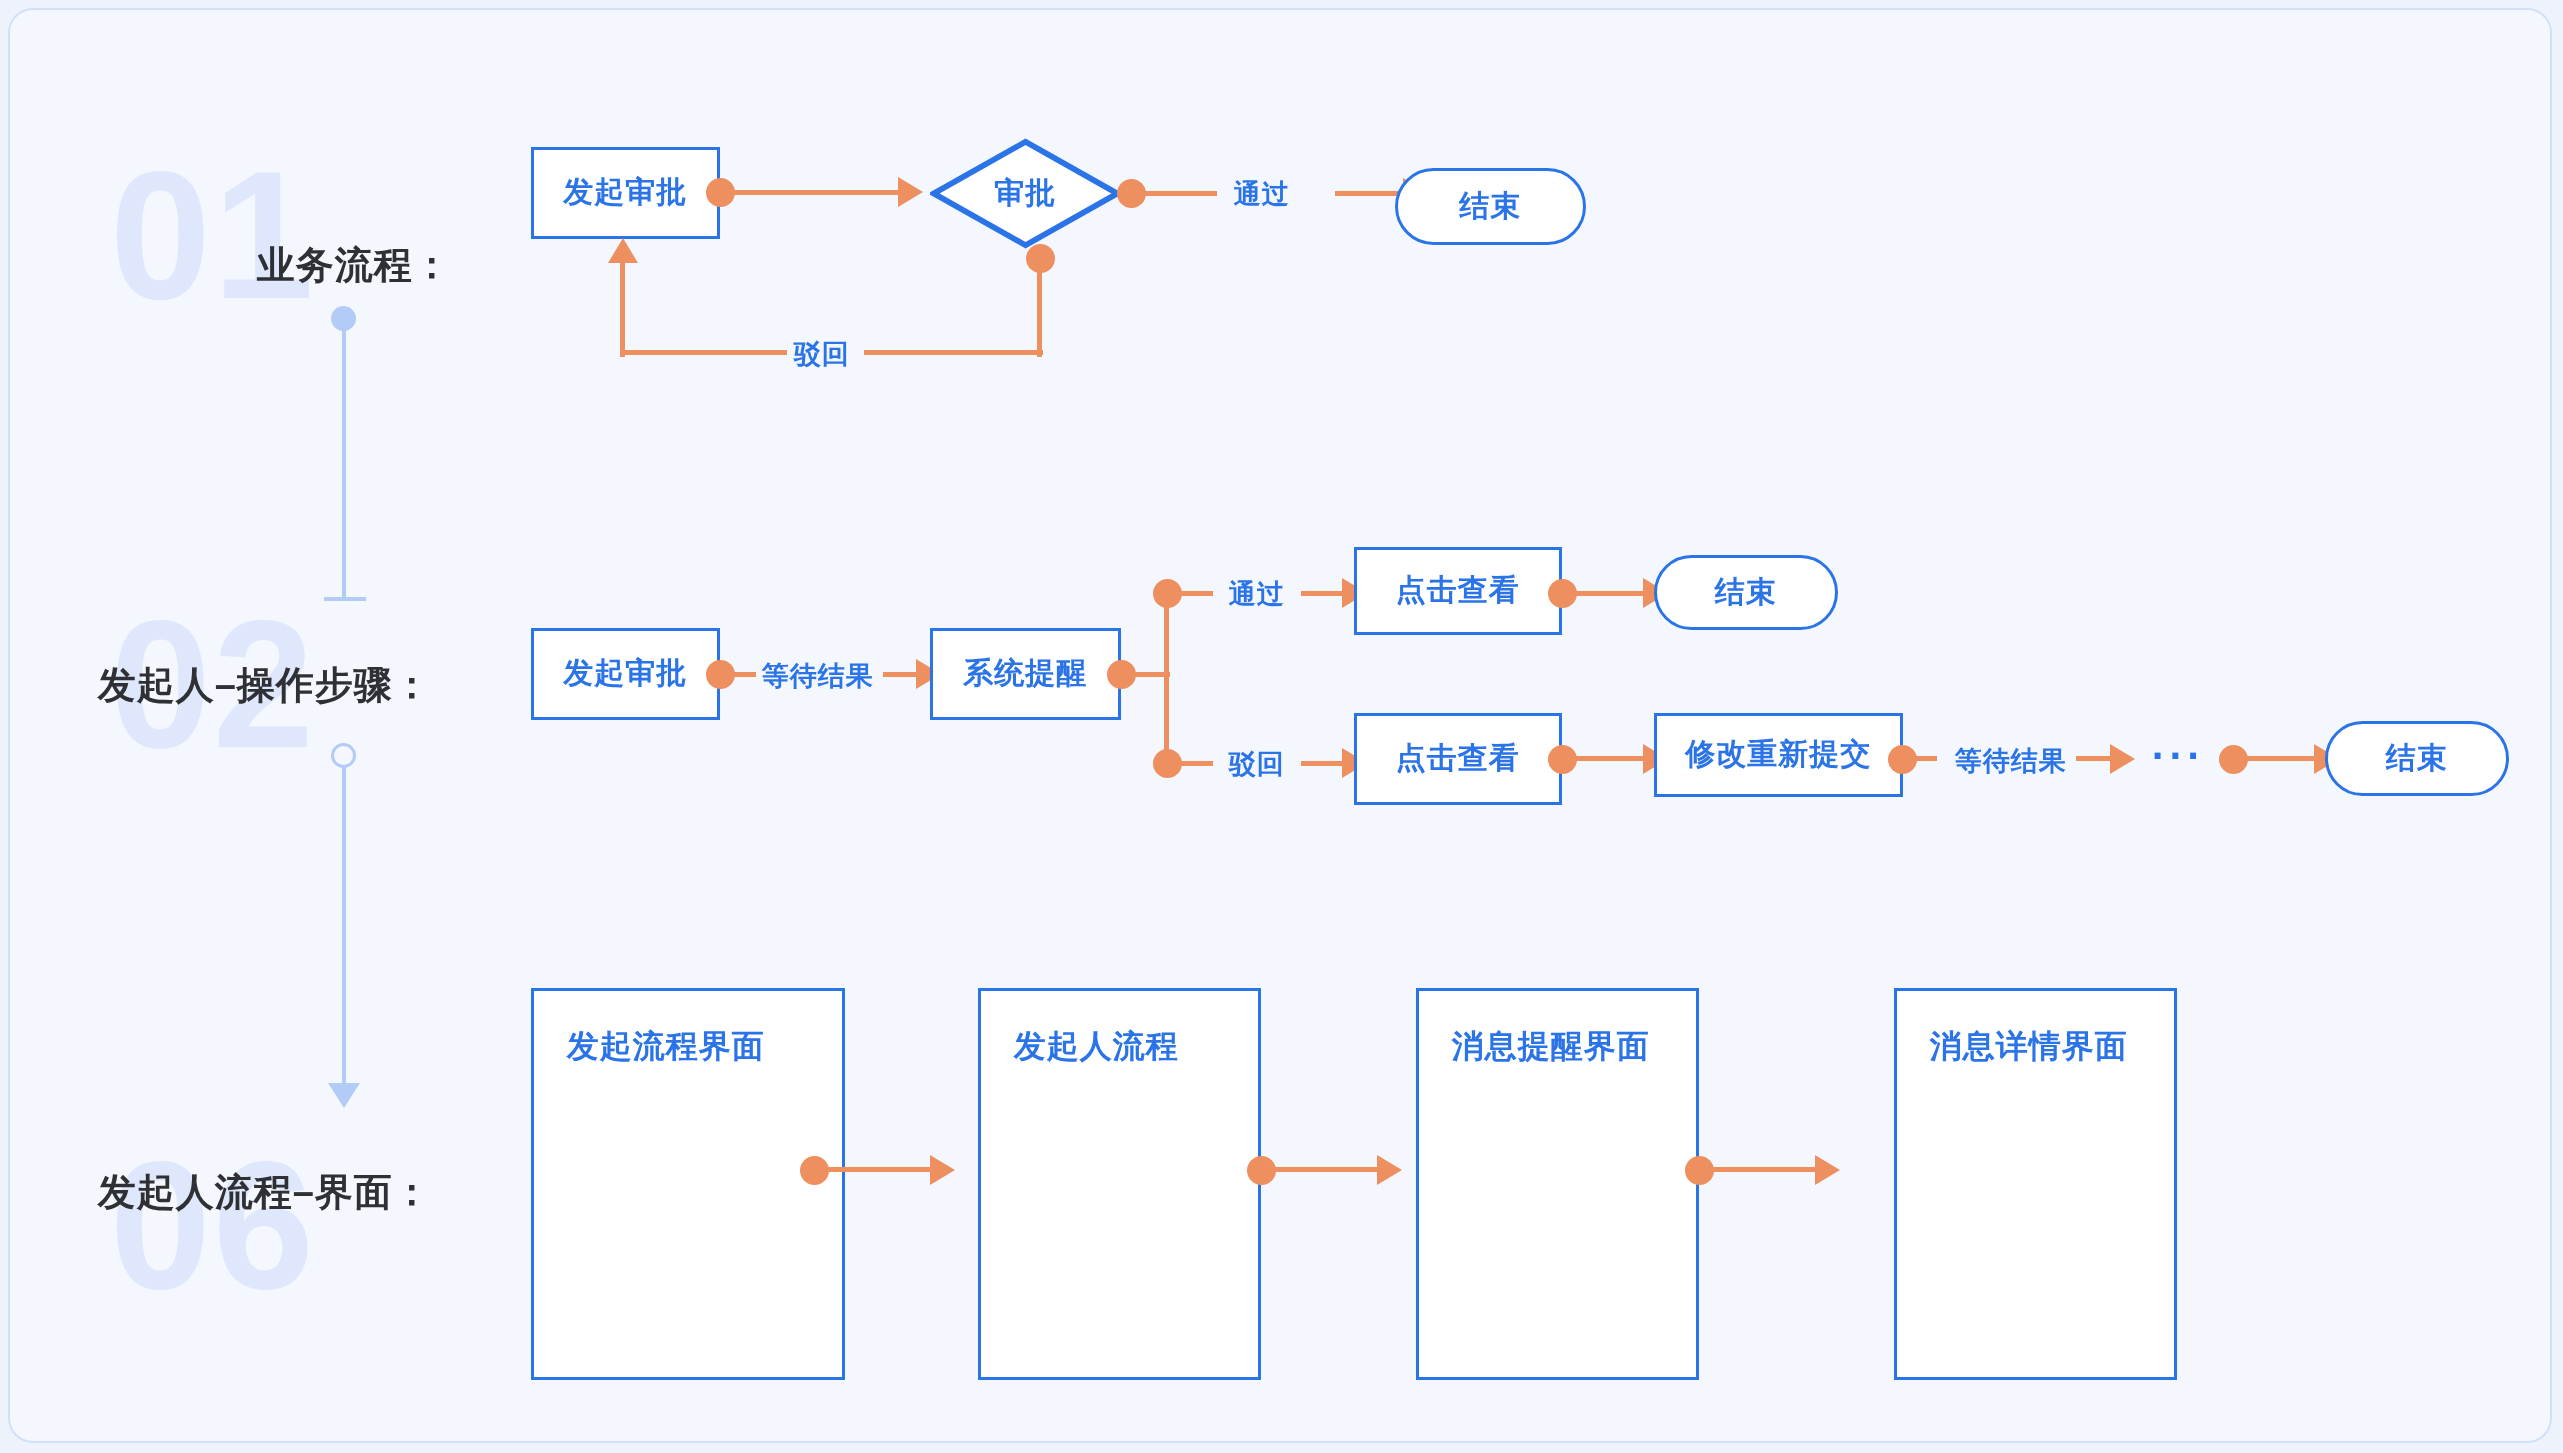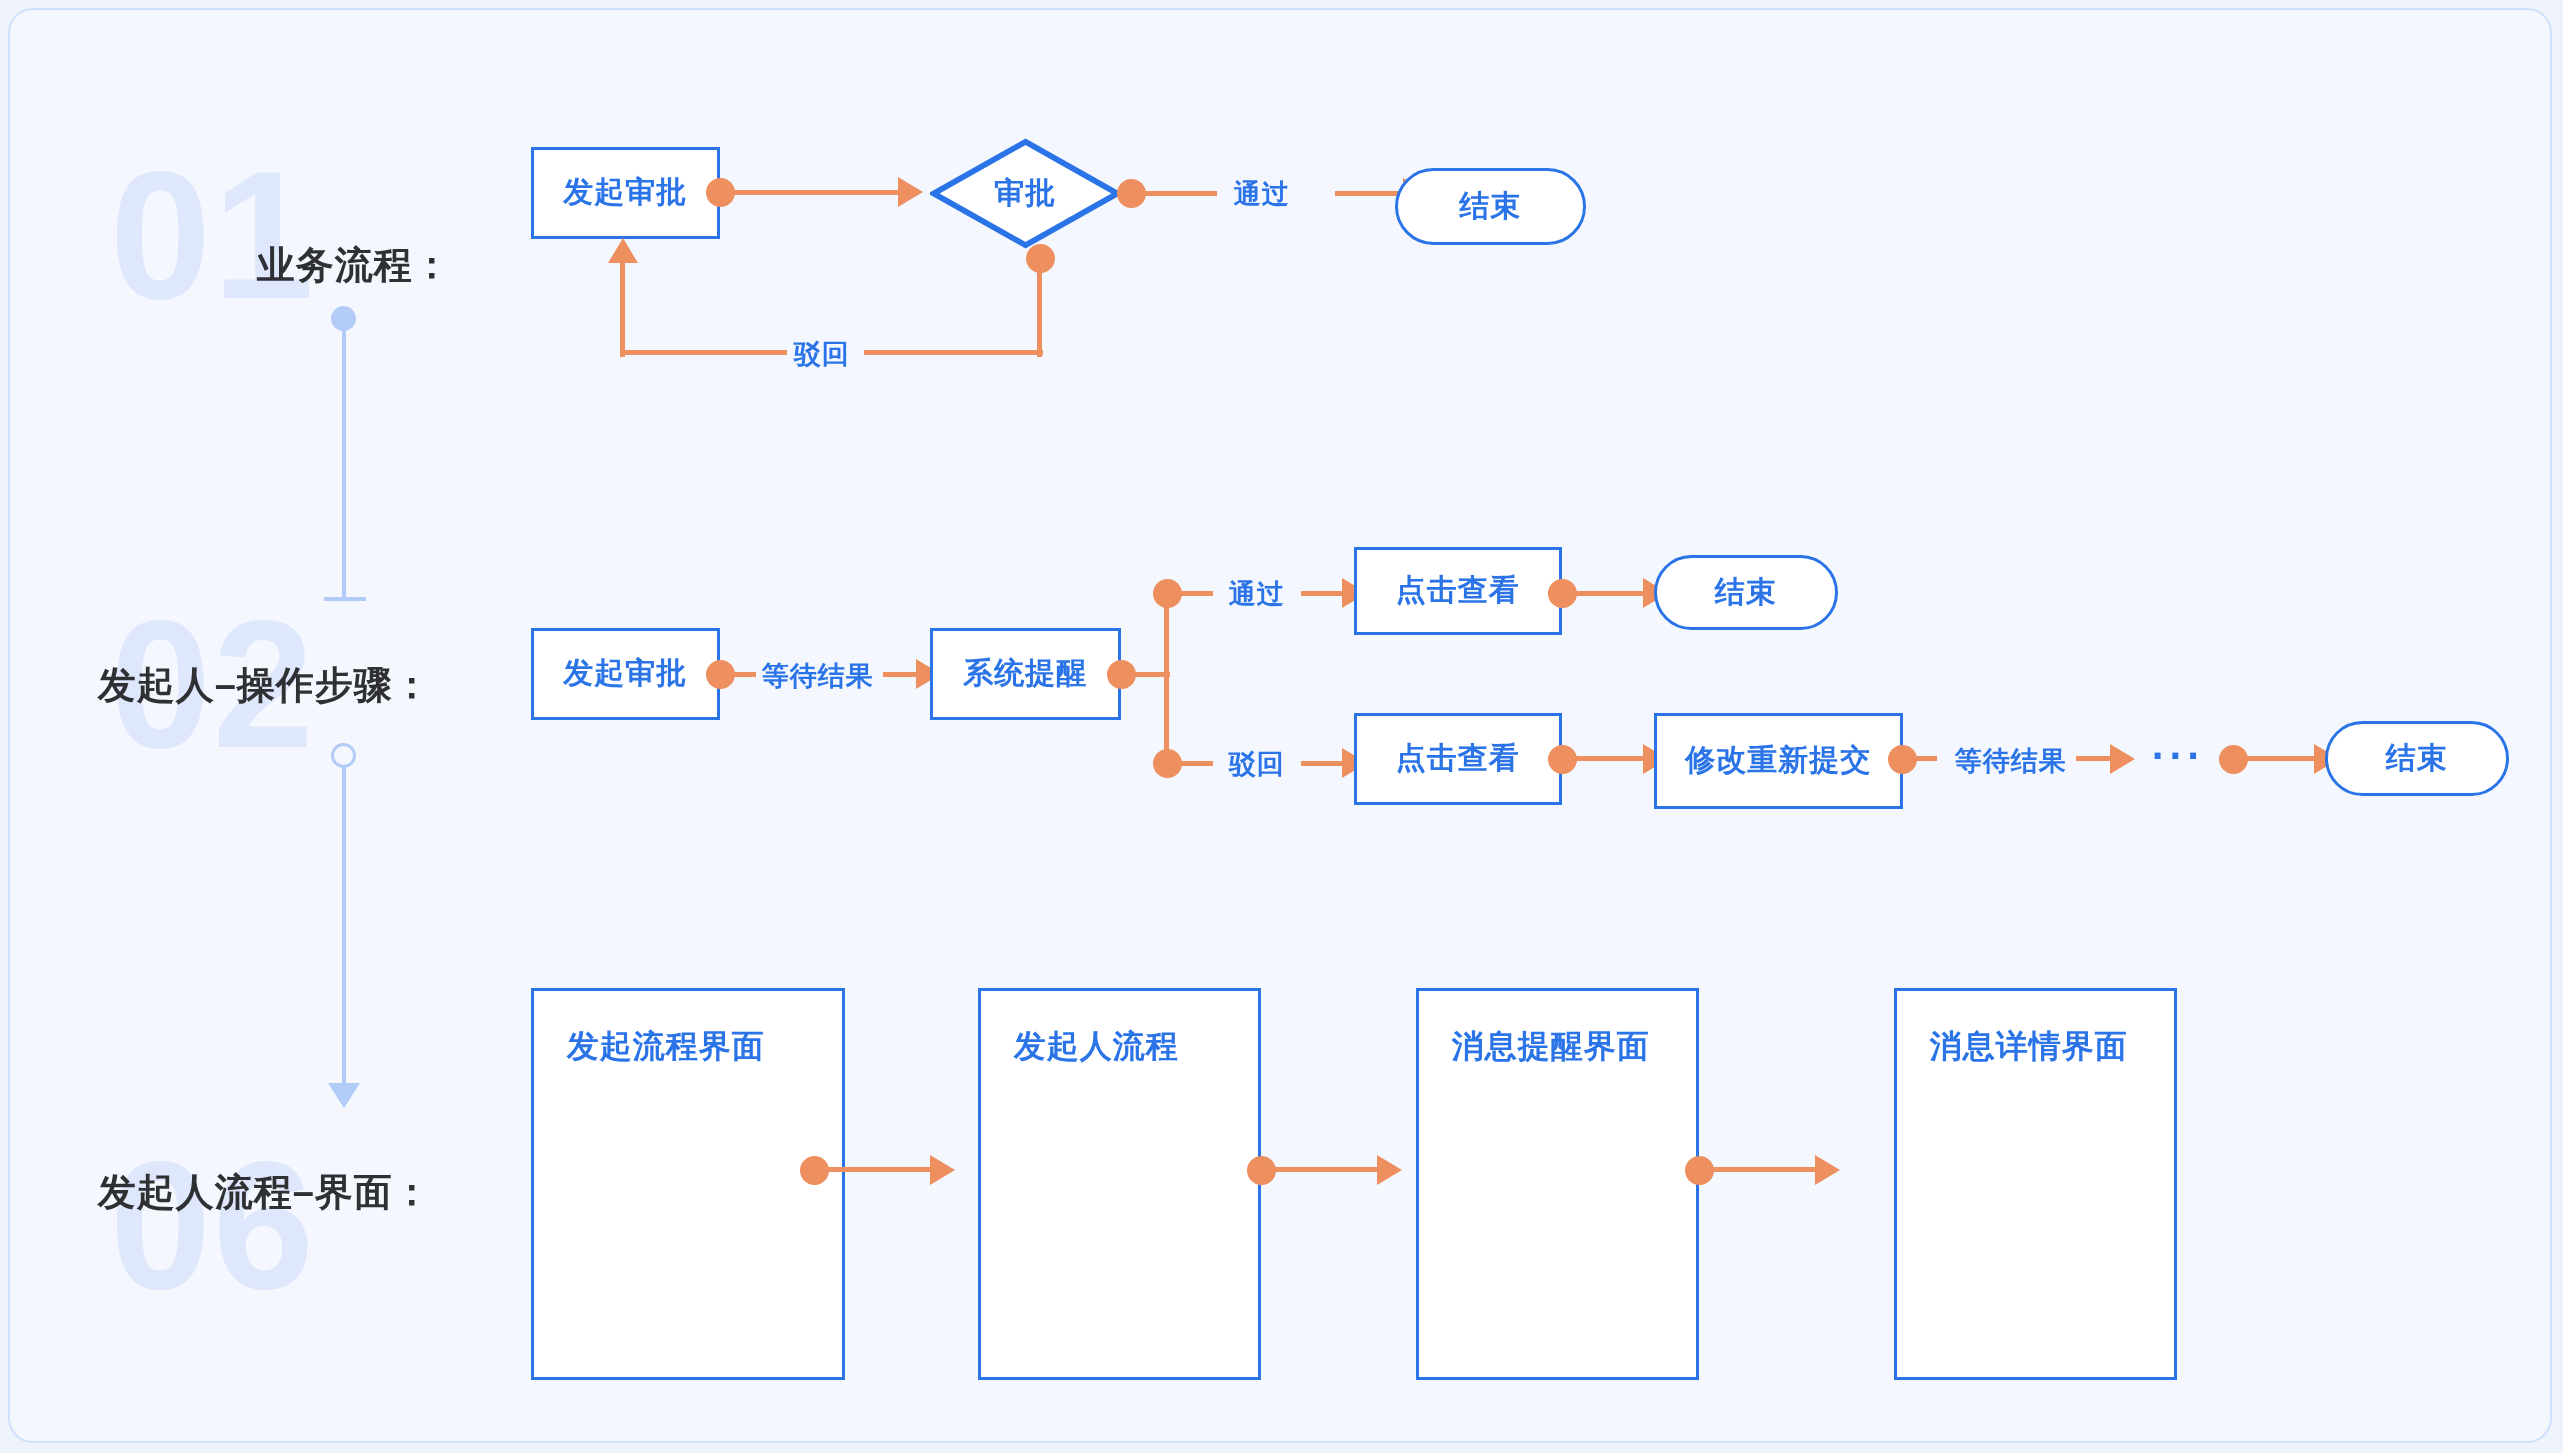--- a/index.html
+++ b/index.html
@@ -201,21 +201,21 @@
   <div class="ln-h" style="left:1165px;top:751px;width:38px;"></div>
   <div class="edge-label" style="left:1219px;top:736px;">驳回</div>
   <div class="ln-h" style="left:1291px;top:751px;width:46px;"></div>
   <div class="ar-r" style="left:1332px;top:738px;"></div>
 
   <div class="node" style="left:1344px;top:703px;width:208px;height:92px;">点击查看</div>
   <div class="dot" style="left:1538px;top:735px;"></div>
   <div class="ln-h" style="left:1559px;top:746px;width:81px;"></div>
   <div class="ar-r" style="left:1633px;top:734px;"></div>
 
-  <div class="node" style="left:1644px;top:703px;width:249px;height:96px;">修改重新提交</div>
+  <div class="node" style="left:1644px;top:703px;width:249px;height:84px;">修改重新提交</div>
   <div class="dot" style="left:1878px;top:735px;"></div>
   <div class="ln-h" style="left:1898px;top:746px;width:29px;"></div>
   <div class="edge-label" style="left:1945px;top:733px;">等待结果</div>
   <div class="ln-h" style="left:2066px;top:746px;width:38px;"></div>
   <div class="ar-r" style="left:2100px;top:734px;"></div>
   <div class="ellipsis" style="left:2142px;top:725px;">···</div>
 
   <div class="dot" style="left:2209px;top:735px;"></div>
   <div class="ln-h" style="left:2230px;top:746px;width:81px;"></div>
   <div class="ar-r" style="left:2304px;top:734px;"></div>

